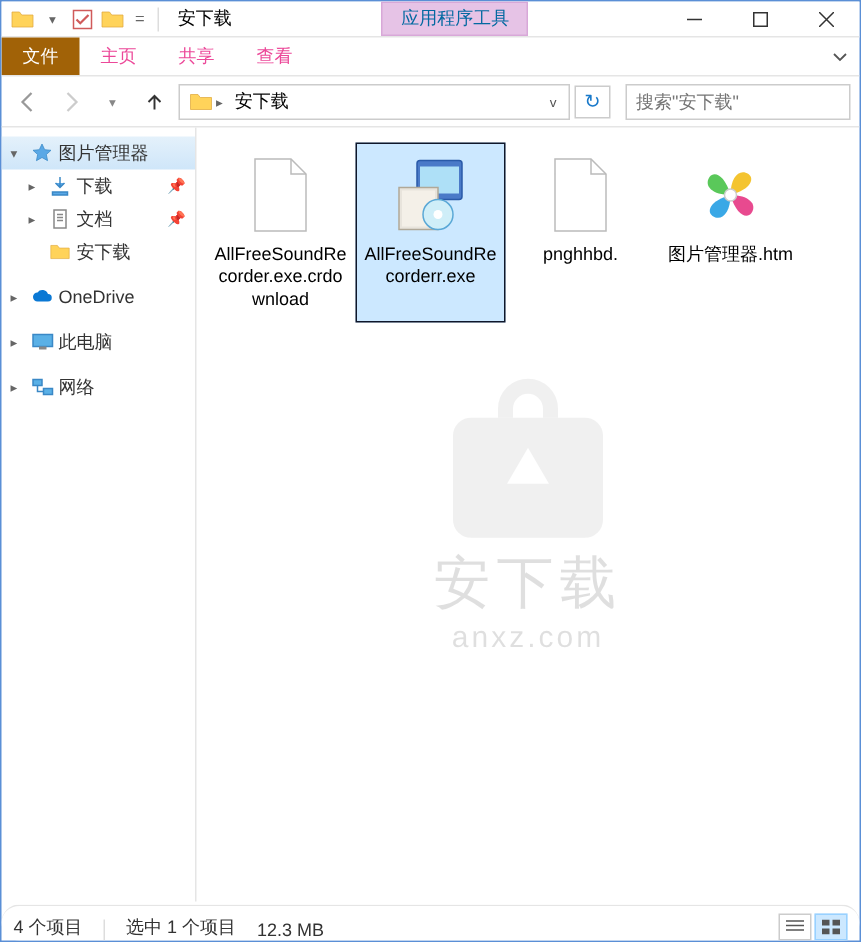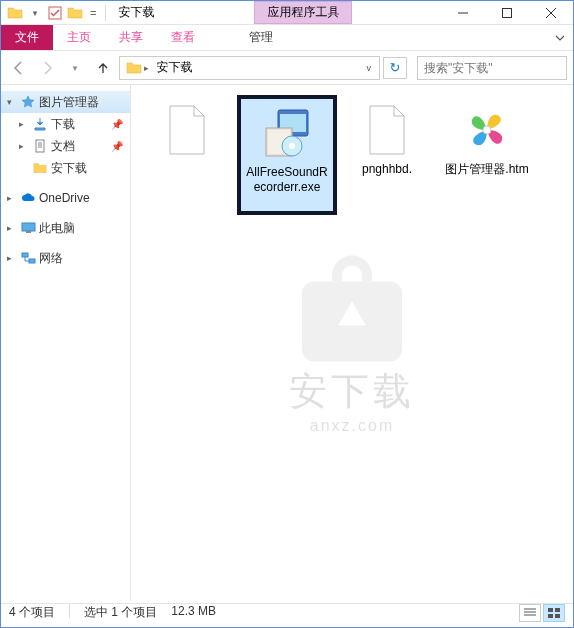--- a/index.html
+++ b/index.html
@@ -2,27 +2,27 @@
 <html><head>
 <meta charset="utf-8">
 <style>
 * { margin: 0; padding: 0; box-sizing: border-box; font-family: "Microsoft YaHei", "Segoe UI", sans-serif; }
 body { width: 574px; height: 628px; background: #fff; border: 1px solid #5a8fd6; position: relative; overflow: hidden; }
 
 .titlebar { height: 24px; display: flex; align-items: center; background: #fff; border-bottom: 1px solid #e5e5e5; }
 .titlebar-left { display: flex; align-items: center; gap: 4px; padding-left: 6px; }
 .titlebar-icon { width: 16px; height: 16px; display: inline-flex; align-items: center; justify-content: center; }
 .titlebar-title { font-size: 12px; padding-left: 6px; }
-.titlebar-ctx { margin-left: 100px; background: #e6c3e6; border: 1px solid #d8a8d8; padding: 2px 12px; font-size: 12px; color: #000000; }
+.titlebar-ctx { margin-left: 100px; background: #e6c3e6; border: 1px solid #d8a8d8; padding: 2px 12px; font-size: 12px; color: #0369a1; }
 .titlebar-right { margin-left: auto; display: flex; }
 .winbtn { width: 44px; height: 22px; display: flex; align-items: center; justify-content: center; font-size: 11px; color: #333; }
 
 .ribbon { height: 26px; display: flex; align-items: center; border-bottom: 1px solid #e5e5e5; }
 .ribbon-tab { padding: 4px 14px; font-size: 12px; color: #ec4899; }
-.ribbon-tab.file { background: #be185d; color: #fff; }
+.ribbon-tab.file { background: #a16207; color: #fff; }
 .ribbon-ctx { padding: 4px 22px; font-size: 12px; color: #333; margin-left: 18px; }
 .expand-btn { margin-left: auto; width: 26px; height: 22px; display: flex; align-items: center; justify-content: center; color: #555; }
 
 .navbar { height: 34px; display: flex; align-items: center; border-bottom: 1px solid #e5e5e5; padding: 4px 6px; gap: 4px; }
 .nav-arrow { width: 24px; height: 24px; display: flex; align-items: center; justify-content: center; color: #888; border-radius: 2px; }
 .nav-arrow.enabled { color: #333; }
 .addressbar { flex: 1; height: 24px; border: 1px solid #ccc; display: flex; align-items: center; padding: 0 2px; }
 .addr-seg { display: flex; align-items: center; gap: 2px; padding: 0 4px; font-size: 12px; }
 .addr-chev { color: #666; font-size: 9px; }
 .addr-drop { margin-left: auto; padding: 0 6px; color: #555; font-size: 9px; }
@@ -36,30 +36,30 @@
 .tree-item .chev { width: 10px; font-size: 9px; color: #666; }
 .tree-item.l2 { padding-left: 18px; }
 .tree-item.quick { background: linear-gradient(180deg,#e4f1fb,#cfe6f9); }
 .tree-item .tlabel { white-space: nowrap; }
 .pin { margin-left: auto; margin-right: 6px; color: #6a6a6a; font-size: 10px; }
 .tree-spacer { height: 8px; }
 .ticon { width: 16px; height: 16px; display: inline-flex; align-items: center; justify-content: center; }
 
 .content { flex: 1; position: relative; padding: 10px 6px; display: flex; flex-wrap: wrap; align-content: flex-start; gap: 0; }
 .file-item { width: 100px; height: 120px; display: flex; flex-direction: column; align-items: center; padding: 6px 4px; text-align: center; border: 1px solid transparent; }
-.file-item.selected { background: #cce8ff; border: 4px solid #0f172a; text-align: center; }
+.file-item.selected { background: #cce8ff; border: 1px solid #0f172a; text-align: center; }
 .file-icon { width: 56px; height: 56px; display: flex; align-items: center; justify-content: center; margin-bottom: 4px; }
 .file-name { font-size: 12px; color: #000; line-height: 1.25; word-break: break-all; }
 
 .watermark { position: absolute; left: 50%; top: 50%; transform: translate(-50%,-50%); text-align: center; pointer-events: none; user-select: none; }
 .wm-shape { opacity: 0.12; }
 .wm-text1 { font-size: 38px; color: #000; opacity: 0.12; letter-spacing: 4px; font-weight: 500; margin-top: -10px; }
-.wm-text2 { font-size: 16px; color: #000; opacity: 0.12; letter-spacing: 2px; }
-
-.statusbar { height: 24px; border-top: 1px solid #e5e5e5; display: flex; align-items: flex-start; font-size: 12px; color: #333; padding: 0 8px; gap: 14px; position: absolute; bottom: 0; left: 0; right: 0; background: #fff; }
+.wm-text2 { font-size: 20px; color: #000; opacity: 0.12; letter-spacing: 2px; }
+
+.statusbar { height: 24px; border-top: 1px solid #e5e5e5; display: flex; align-items: flex-end; font-size: 12px; color: #333; padding: 0 8px; gap: 14px; position: absolute; bottom: 0; left: 0; right: 0; background: #fff; border-radius: 12px; }
 .st-sep { width: 1px; height: 14px; background: #ddd; }
 .view-toggles { margin-left: auto; display: flex; gap: 2px; }
 .view-btn { width: 22px; height: 18px; border: 1px solid #ccc; display: flex; align-items: center; justify-content: center; font-size: 10px; color: #555; }
 .view-btn.active { background: #cce8ff; border-color: #99d1ff; }
 
 .folder-svg { fill: #ffd35a; stroke: #e0a93e; stroke-width: 0.5; }
 </style>
 </head>
 <body>
 
@@ -104,21 +104,20 @@
         </svg>
       </div>
   </div>
 </div>
 
 <div class="ribbon">
   <div class="ribbon-tab file">文件</div>
   <div class="ribbon-tab">主页</div>
   <div class="ribbon-tab">共享</div>
   <div class="ribbon-tab">查看</div>
-  <div class="ribbon-ctx">管理</div>
   <div class="expand-btn">
       <svg width="10" height="10" viewBox="0 0 10 10">
         <path d="M1 3l4 4 4-4" stroke="#555" fill="none" stroke-width="1.2"></path>
       </svg>
     </div>
 </div>
 
 <div class="navbar">
   <div class="nav-arrow">
       <svg width="16" height="16" viewBox="0 0 16 16">
@@ -232,20 +231,21 @@
   </div>
 
   <div class="content">
     <div class="file-item">
       <div class="file-icon">
           <svg width="42" height="52" viewBox="0 0 42 52">
             <path d="M4 2h24l10 10v38H4z" fill="#fff" stroke="#bbb"></path>
             <path d="M28 2v10h10" fill="none" stroke="#bbb"></path>
           </svg>
         </div>
+      <div class="file-name">AllFreeSoundRecorder.exe.crdownload</div>
     </div>
     <div class="file-item selected">
       <div class="file-icon">
           <svg width="54" height="54" viewBox="0 0 54 54">
             <rect x="18" y="4" width="30" height="26" rx="2" fill="#4a7ac8" stroke="#2a5aa8"></rect>
             <rect x="20" y="8" width="26" height="18" fill="#aee0f7"></rect>
             <rect x="6" y="22" width="26" height="28" fill="#e8e4dc" stroke="#b0a898"></rect>
             <rect x="8" y="24" width="22" height="24" fill="#f4f0e8"></rect>
             <circle cx="32" cy="40" r="10" fill="#cfeef8" stroke="#5aa8d6"></circle>
             <circle cx="32" cy="40" r="3" fill="#fff"></circle>

